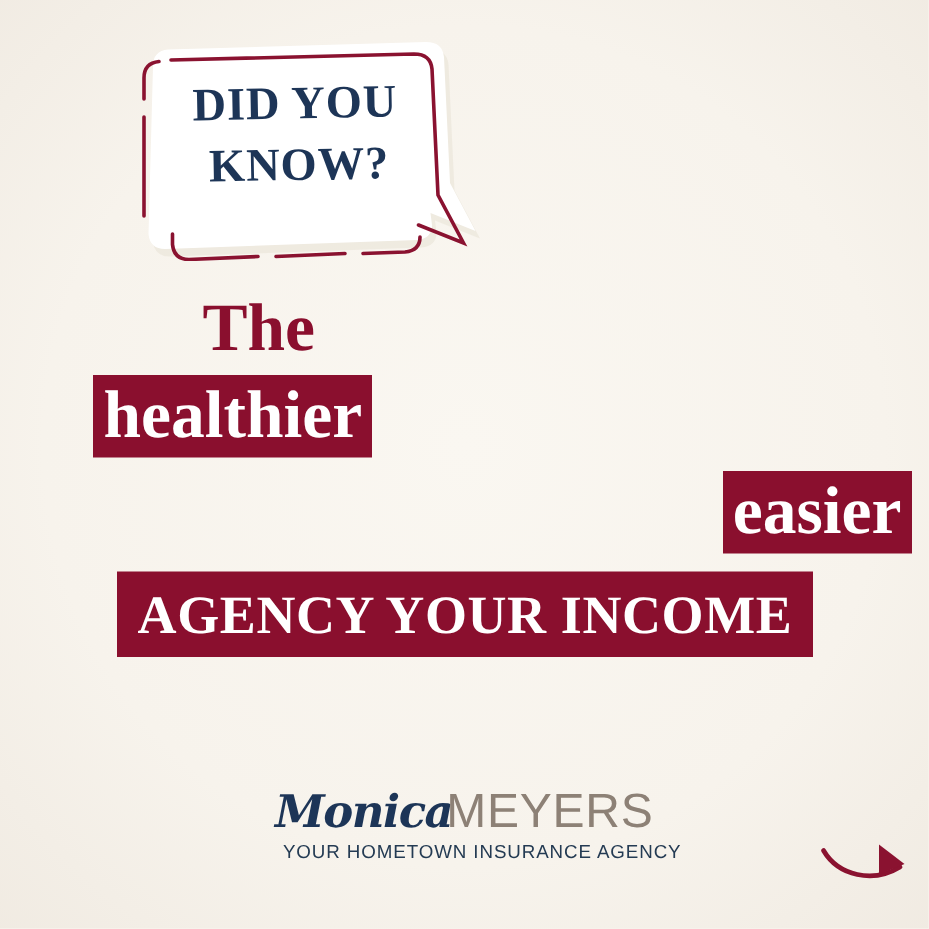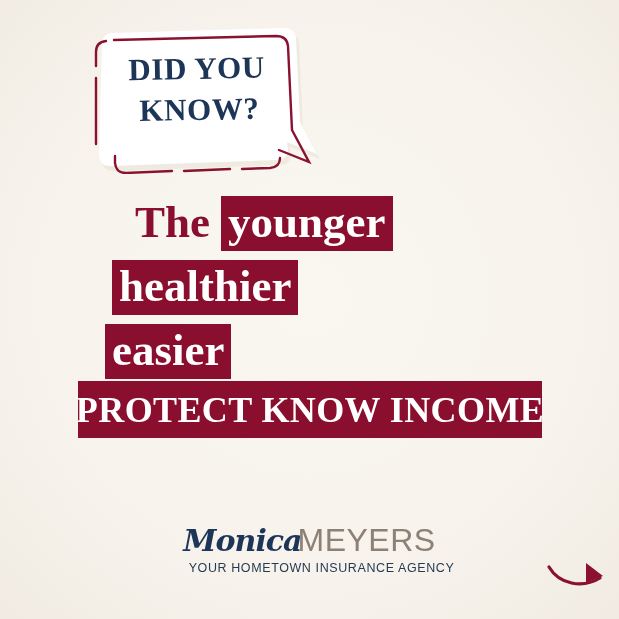--- a/index.html
+++ b/index.html
@@ -70,22 +70,22 @@
     display: flex;
     align-items: baseline;
     white-space: nowrap;
     color: #8a0f2e;
     font-family: "Liberation Serif", serif;
     font-weight: bold;
     font-size: 45px;
     line-height: 1.0;
   }
   .hl-row.r1 { justify-content: flex-start; padding-left: 135px; margin-bottom: 9px; }
-  .hl-row.r2 { justify-content: flex-start; padding-left: 112px;  margin-bottom: 9px; }
-  .hl-row.r3 { justify-content: flex-start; padding-left: 105px;  margin-bottom: 0px; }
+  .hl-row.r2 { justify-content: flex-start; padding-left: 62px;  margin-bottom: 9px; }
+  .hl-row.r3 { justify-content: flex-end; padding-left: 52px;  margin-bottom: 0px; }
 
   .plain { padding: 0 0px; }
   .sp { display: inline-block; width: 11px; }
 
   .hi {
     background: #8a0f2e;
     color: #ffffff;
     padding: 4px 7px 7px 7px;
     display: inline-block;
     line-height: 0.98;
@@ -196,38 +196,37 @@
       <span class="bubble-line l1">DID YOU</span>
       <span class="bubble-line l2">KNOW?</span>
     </div>
   </div>
 
   <div id="headline">
 
     <div class="hl-row r1">
       <span class="plain">The</span>
       <span class="sp"></span>
-      <span class="hi">younger</span>
       <span class="sp"></span>
     </div>
 
     <div class="hl-row r2">
       <span class="hi">healthier</span>
       <span class="sp"></span>
     </div>
 
     <div class="hl-row r3">
       <span class="hi">easier</span>
       <span class="sp"></span>
     </div>
 
   </div>
 
   <div id="banner">
-    <span id="banner-text">PROTECT KNOW INCOME</span>
+    <span id="banner-text">AGENCY YOUR INCOME</span>
   </div>
 
   <div id="logo">
     <span id="logo-lockup">
       <span id="logo-monica">Monica</span><span id="logo-meyers">MEYERS</span>
     </span>
     <span id="logo-tagline">YOUR HOMETOWN INSURANCE AGENCY</span>
   </div>
 
   <div id="arrow">

